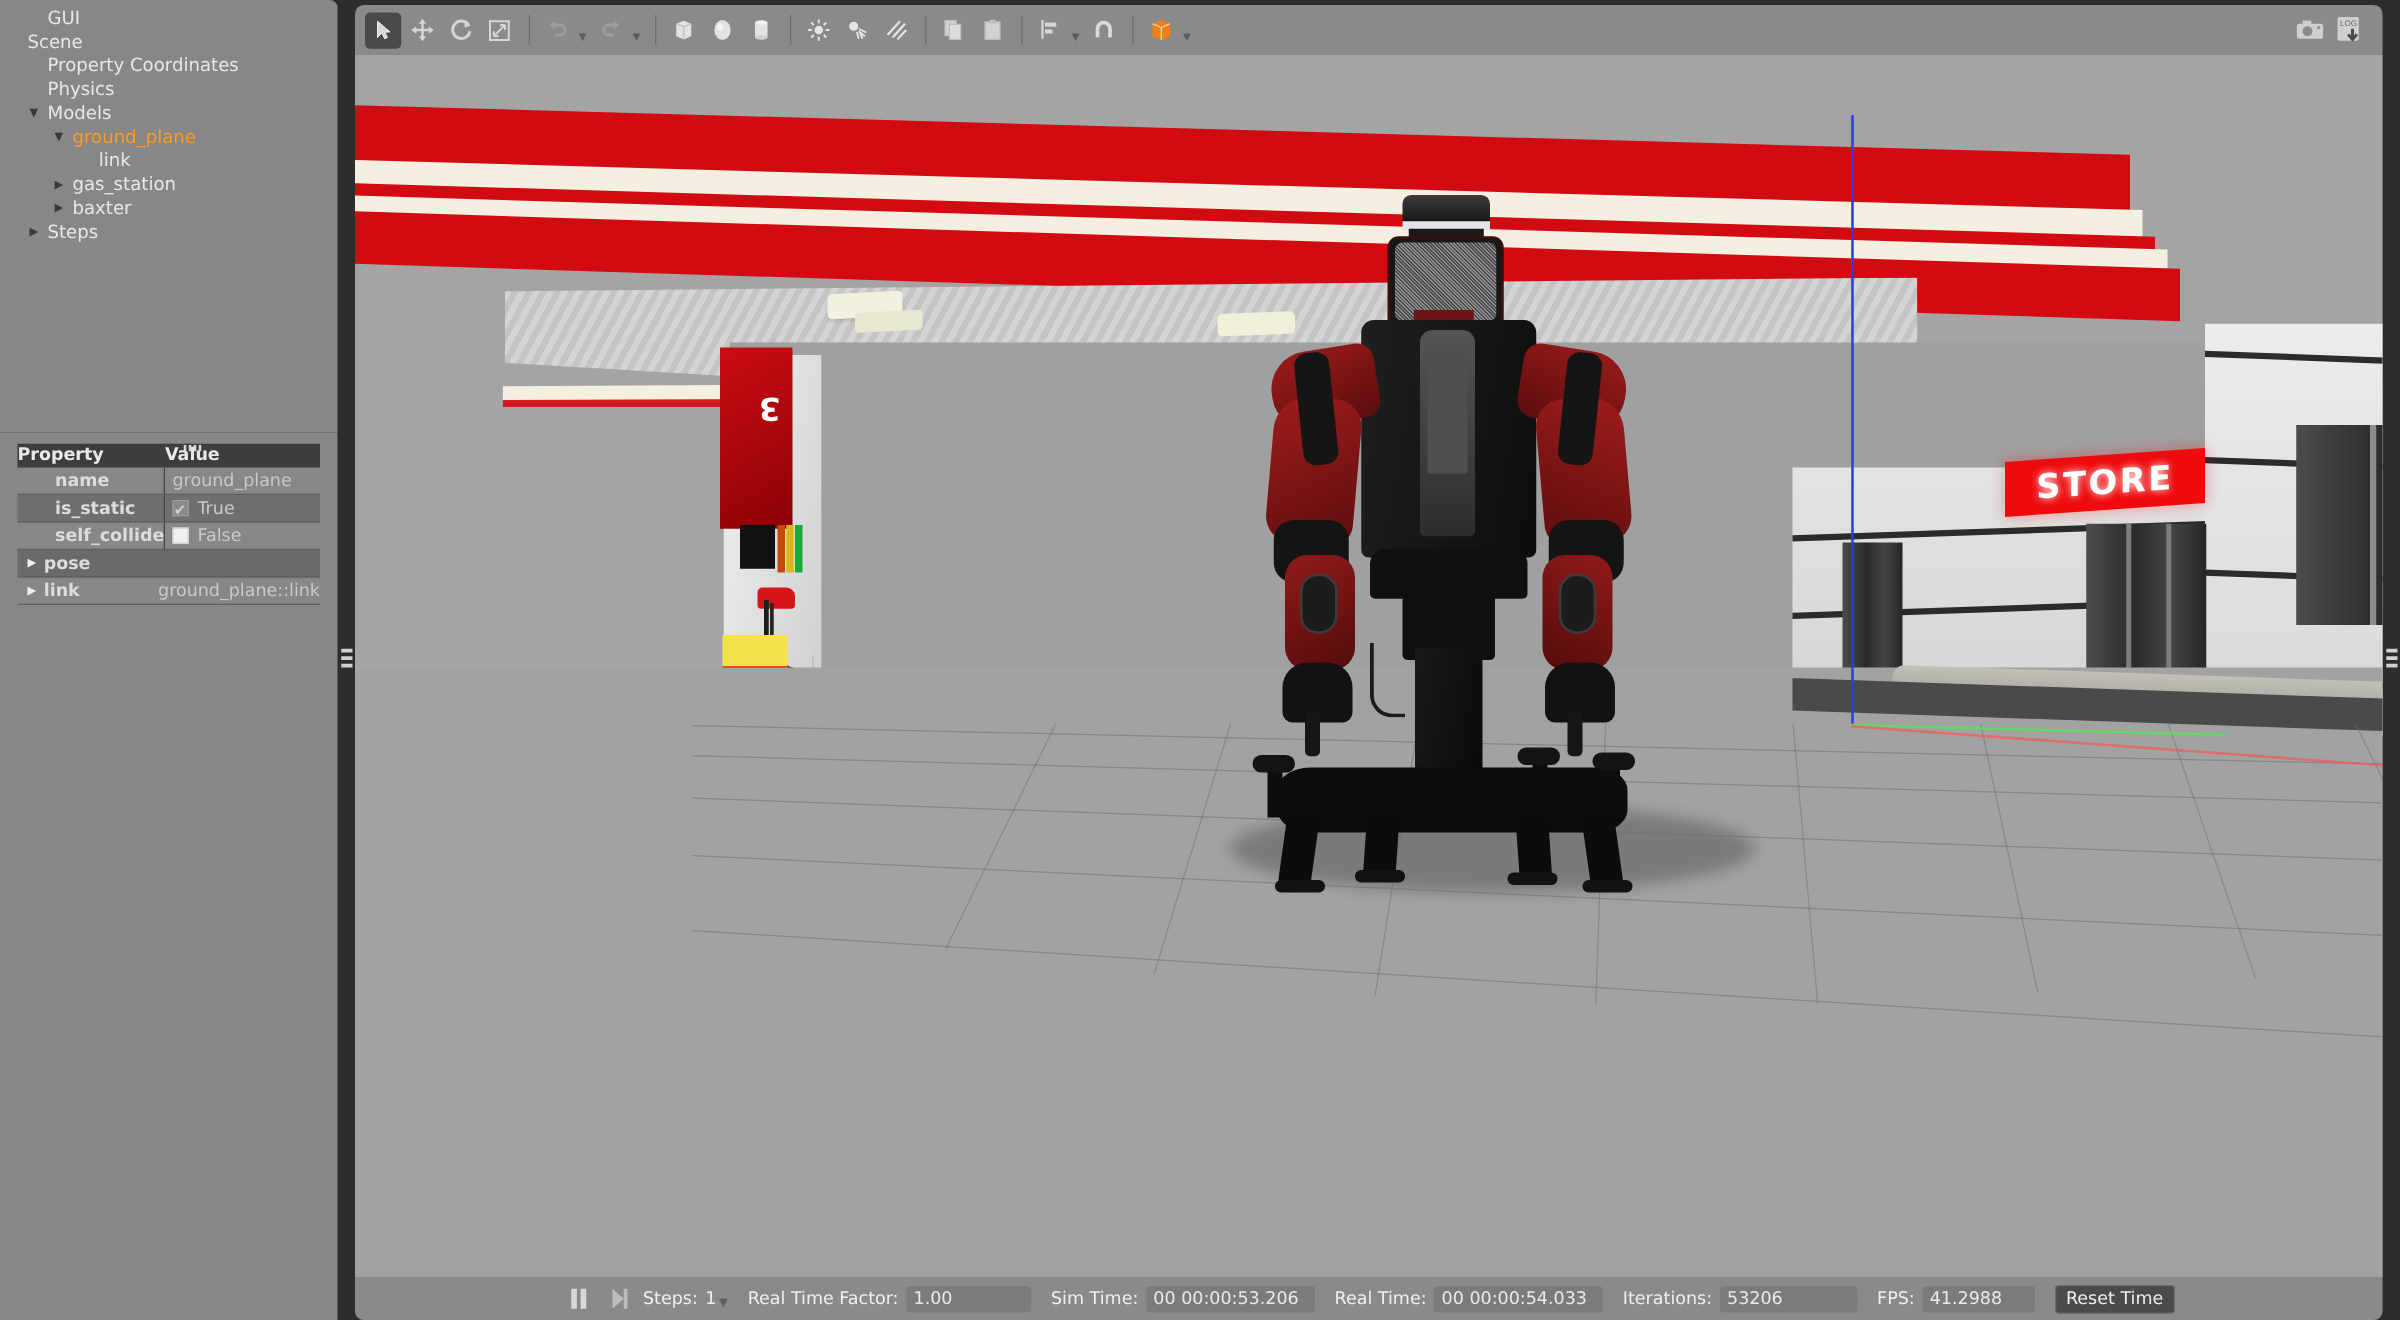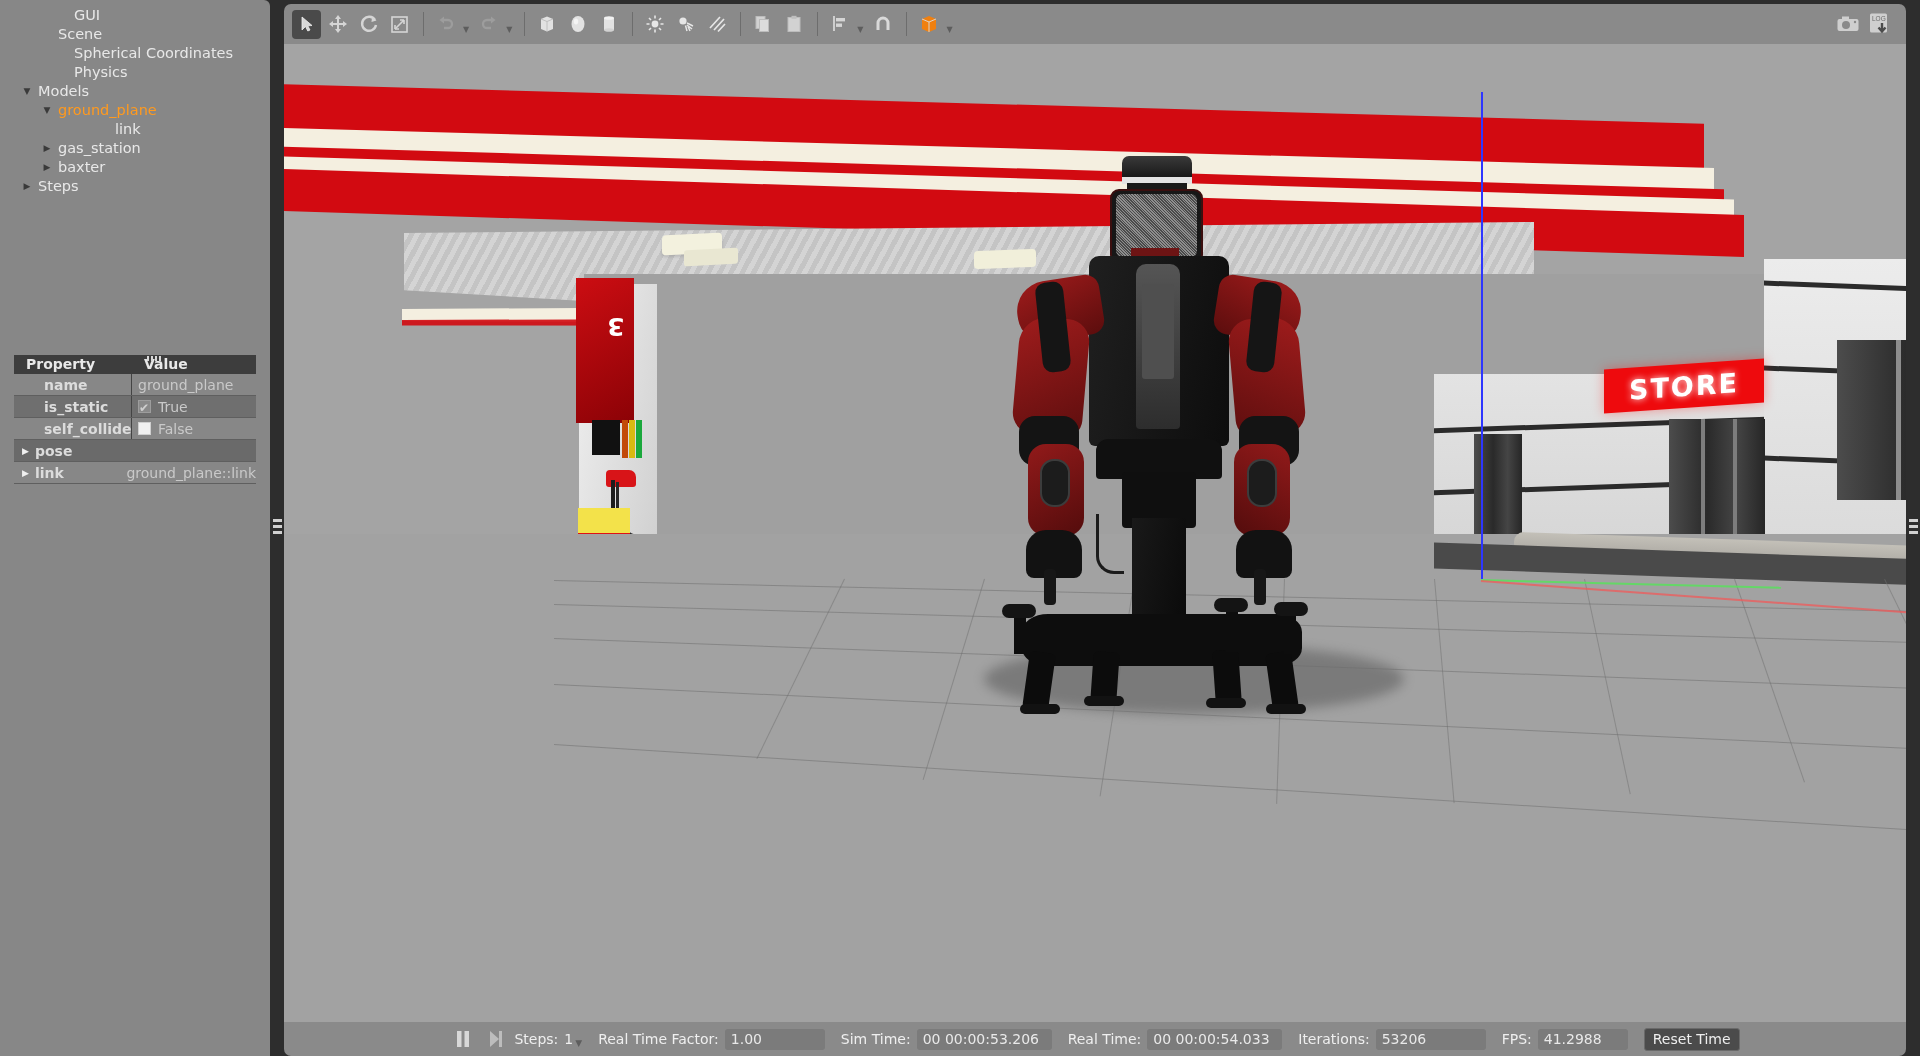--- a/index.html
+++ b/index.html
@@ -18,29 +18,29 @@
      border-radius:5px 5px 0 0; margin-right:3px; }
   .tab.active { background:#878787; color:#f2f2f2; }
 
   #tree-panel { flex:0 0 346px; background:#878787; border-radius:0 6px 0 0;
      padding:6px 0 0 0; overflow:hidden; position:relative; }
   .tree-row { display:flex; align-items:center; height:19px; font-size:14.5px;
      color:#e8e8e8; white-space:nowrap; }
   .tree-row .arrow { width:14px; display:inline-block; text-align:center; font-size:9px;
      color:#3a3a3a; line-height:1; }
   .tree-row.sel { color:#ff9a1f; }
-  .tree-row .lbl { line-height:19px;margin-left:36px; }
+  .tree-row .lbl { line-height:19px; }
 
   
   #prop-wrap { background:#878787; flex:1 1 auto; position:relative; }
   #prop-grip { position:absolute; left:133px; top:1px; width:16px; height:6px; }
   #prop-grip i { display:block; float:left; width:2px; height:5px; background:#d9d9d9; margin-right:2px; }
   #prop-table { position:absolute; left:14px; top:9px; width:242px; }
   .ph-row { display:flex; height:19px; background:#3d3d3d; }
-  .ph-row div { font-size:14px; font-weight:bold; color:#e9e9e9; line-height:19px; padding-left:12px; }
+  .ph-row div { font-size:14px; font-weight:bold; color:#e9e9e9; line-height:19px; padding-left:0; }
   .ph-c1 { width:118px; } .ph-c2 { flex:1; }
   .p-row { display:flex; height:22px; border-bottom:1px solid #5f5f5f; }
   .p-row.alt { background:#6f6f6f; }
   .p-row.dark { background:#6a6a6a; }
   .p-c1 { width:118px; font-size:14px; font-weight:bold; color:#dcdcdc;
      line-height:22px; padding-left:30px; border-right:1px solid #444; }
   .p-c1.nb { border-right:none; padding-left:8px; display:flex; align-items:center; gap:6px;}
   .p-c2 { flex:1; font-size:14px; color:#c9c9c9; line-height:22px; padding-left:6px;
      display:flex; align-items:center; gap:7px; }
   .p-arrow { font-size:9px; color:#f0f0f0; }
@@ -116,21 +116,21 @@
 
 
     <div id="tree-panel">
       <div class="tree-row" style="padding-left:38px">
           <span class="lbl">GUI</span>
         </div>
       <div class="tree-row" style="padding-left:22px">
           <span class="lbl">Scene</span>
         </div>
       <div class="tree-row" style="padding-left:38px">
-          <span class="lbl">Spherical Coordinates</span>
+          <span class="lbl">Property Coordinates</span>
         </div>
       <div class="tree-row" style="padding-left:38px">
           <span class="lbl">Physics</span>
         </div>
       <div class="tree-row" style="padding-left:20px">
           <span class="arrow">▼</span>
           <span class="lbl" style="margin-left:4px">Models</span>
         </div>
       <div class="tree-row sel" style="padding-left:40px">
           <span class="arrow">▼</span>

